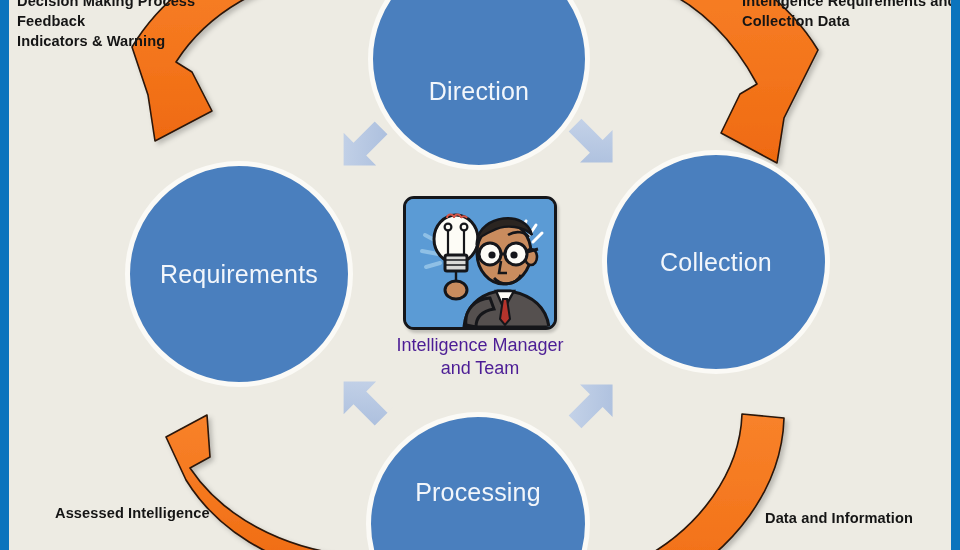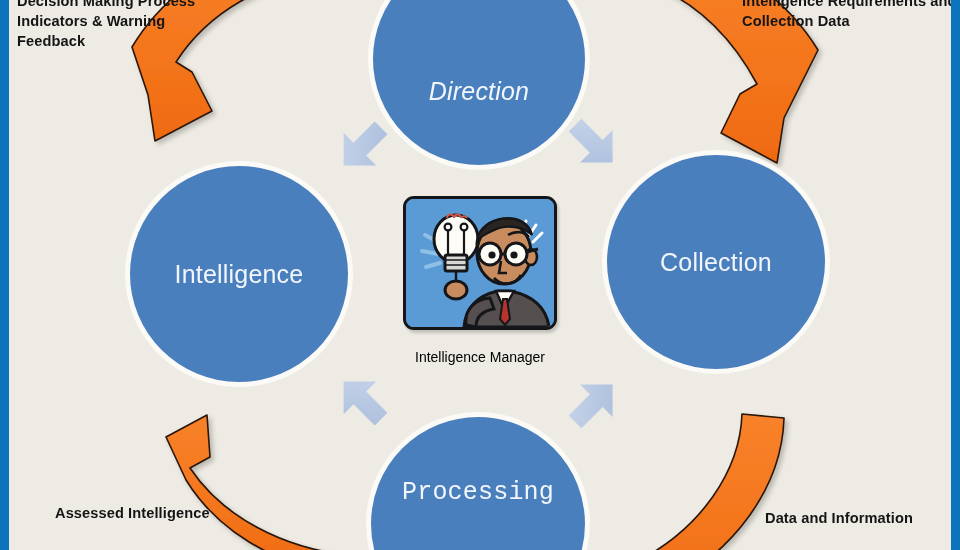--- a/index.html
+++ b/index.html
@@ -23,41 +23,41 @@
     background:#4a7fbe;
     border:5px solid #fbfaf6;
     box-sizing:border-box;
     display:flex;align-items:center;justify-content:center;
     color:#f2f6fb;
     font-size:25px;font-weight:400;
     letter-spacing:.2px;
     z-index:12;
   }
   #node-direction{left:368px;top:-52px;width:222px;height:222px;}
-  #node-direction .node-label{margin-top:64px;font-style:italic;}
+  #node-direction .node-label{margin-top:64px;}
   #node-collection{left:602px;top:150px;width:228px;height:224px;}
   #node-dissemination{left:125px;top:161px;width:228px;height:226px;}
   #node-processing{left:366px;top:412px;width:224px;height:224px;}
-  #node-processing .node-label{margin-top:-64px;font-family:Liberation Mono, monospace;}
+  #node-processing .node-label{margin-top:-64px;}
 
   
   #center-block{
     position:absolute;left:395px;top:196px;width:170px;
     z-index:20;text-align:center;
   }
   #center-icon{
     width:148px;height:128px;margin:0 auto;
     border-radius:11px;
     background:#5b9bd5;
     border:3px solid #15161a;
     box-shadow:2px 3px 3px rgba(0,0,0,.18);
     overflow:hidden;position:relative;
   }
   #center-caption{
-    margin-top:19px;font-size:14px;color:#000000;line-height:1.28;
+    margin-top:4px;font-size:18px;color:#4c1d95;line-height:1.28;
   }
 
   
   .corner-text{
     position:absolute;z-index:30;
     font-size:14.6px;font-weight:bold;color:#151515;
     line-height:1.38;letter-spacing:.1px;
   }
   #caption-tl{left:17px;top:-9px;width:235px;}
   #caption-tr{left:742px;top:-9px;width:215px;}
@@ -149,21 +149,21 @@
   <div class="node" id="node-direction">
     <span class="node-label">Direction</span>
   </div>
   <div class="node" id="node-collection">
     <span class="node-label">Collection</span>
   </div>
   <div class="node" id="node-processing">
     <span class="node-label">Processing</span>
   </div>
   <div class="node" id="node-dissemination">
-    <span class="node-label">Intelligence</span>
+    <span class="node-label">Requirements</span>
   </div>
 
   <div id="center-block">
     <div id="center-icon">
       <svg viewBox="0 0 148 128" width="148" height="128">
         <rect x="0" y="0" width="148" height="128" fill="#5b9bd5"></rect>
 
         <g stroke="#8fc0e6" stroke-width="4" stroke-linecap="round">
           <line x1="19" y1="36" x2="34" y2="44"></line>
           <line x1="16" y1="52" x2="32" y2="55"></line>
@@ -215,27 +215,28 @@
         <path d="M58 128 C60 106 74 96 92 92 L104 92 C124 96 140 106 143 128 Z" fill="#55504f" stroke="#15161a" stroke-width="3"></path>
 
         <path d="M90 92 L98 110 L108 92 Z" fill="#fdfcf6" stroke="#15161a" stroke-width="2.4"></path>
         <path d="M97 100 L101 100 L104 120 L99 126 L94 120 Z" fill="#b5342c" stroke="#15161a" stroke-width="2"></path>
 
         <path d="M60 126 C58 110 70 100 84 99 L88 110 C76 112 70 118 70 128 Z" fill="#55504f" stroke="#15161a" stroke-width="3"></path>
       </svg>
     </div>
     <div id="center-caption">
       <div>Intelligence Manager</div>
+      <div>and Team</div>
     </div>
   </div>
 
   <div class="corner-text" id="caption-tl">
     <div>Decision Making Process</div>
+    <div>Feedback</div>
     <div>Indicators &amp; Warning</div>
-    <div>Feedback</div>
   </div>
 
   <div class="corner-text" id="caption-tr">
     <div>Intelligence Requirements and</div>
     <div>Collection Data</div>
   </div>
 
   <div class="corner-text" id="caption-bl">
     <div>Assessed Intelligence</div>
   </div>

